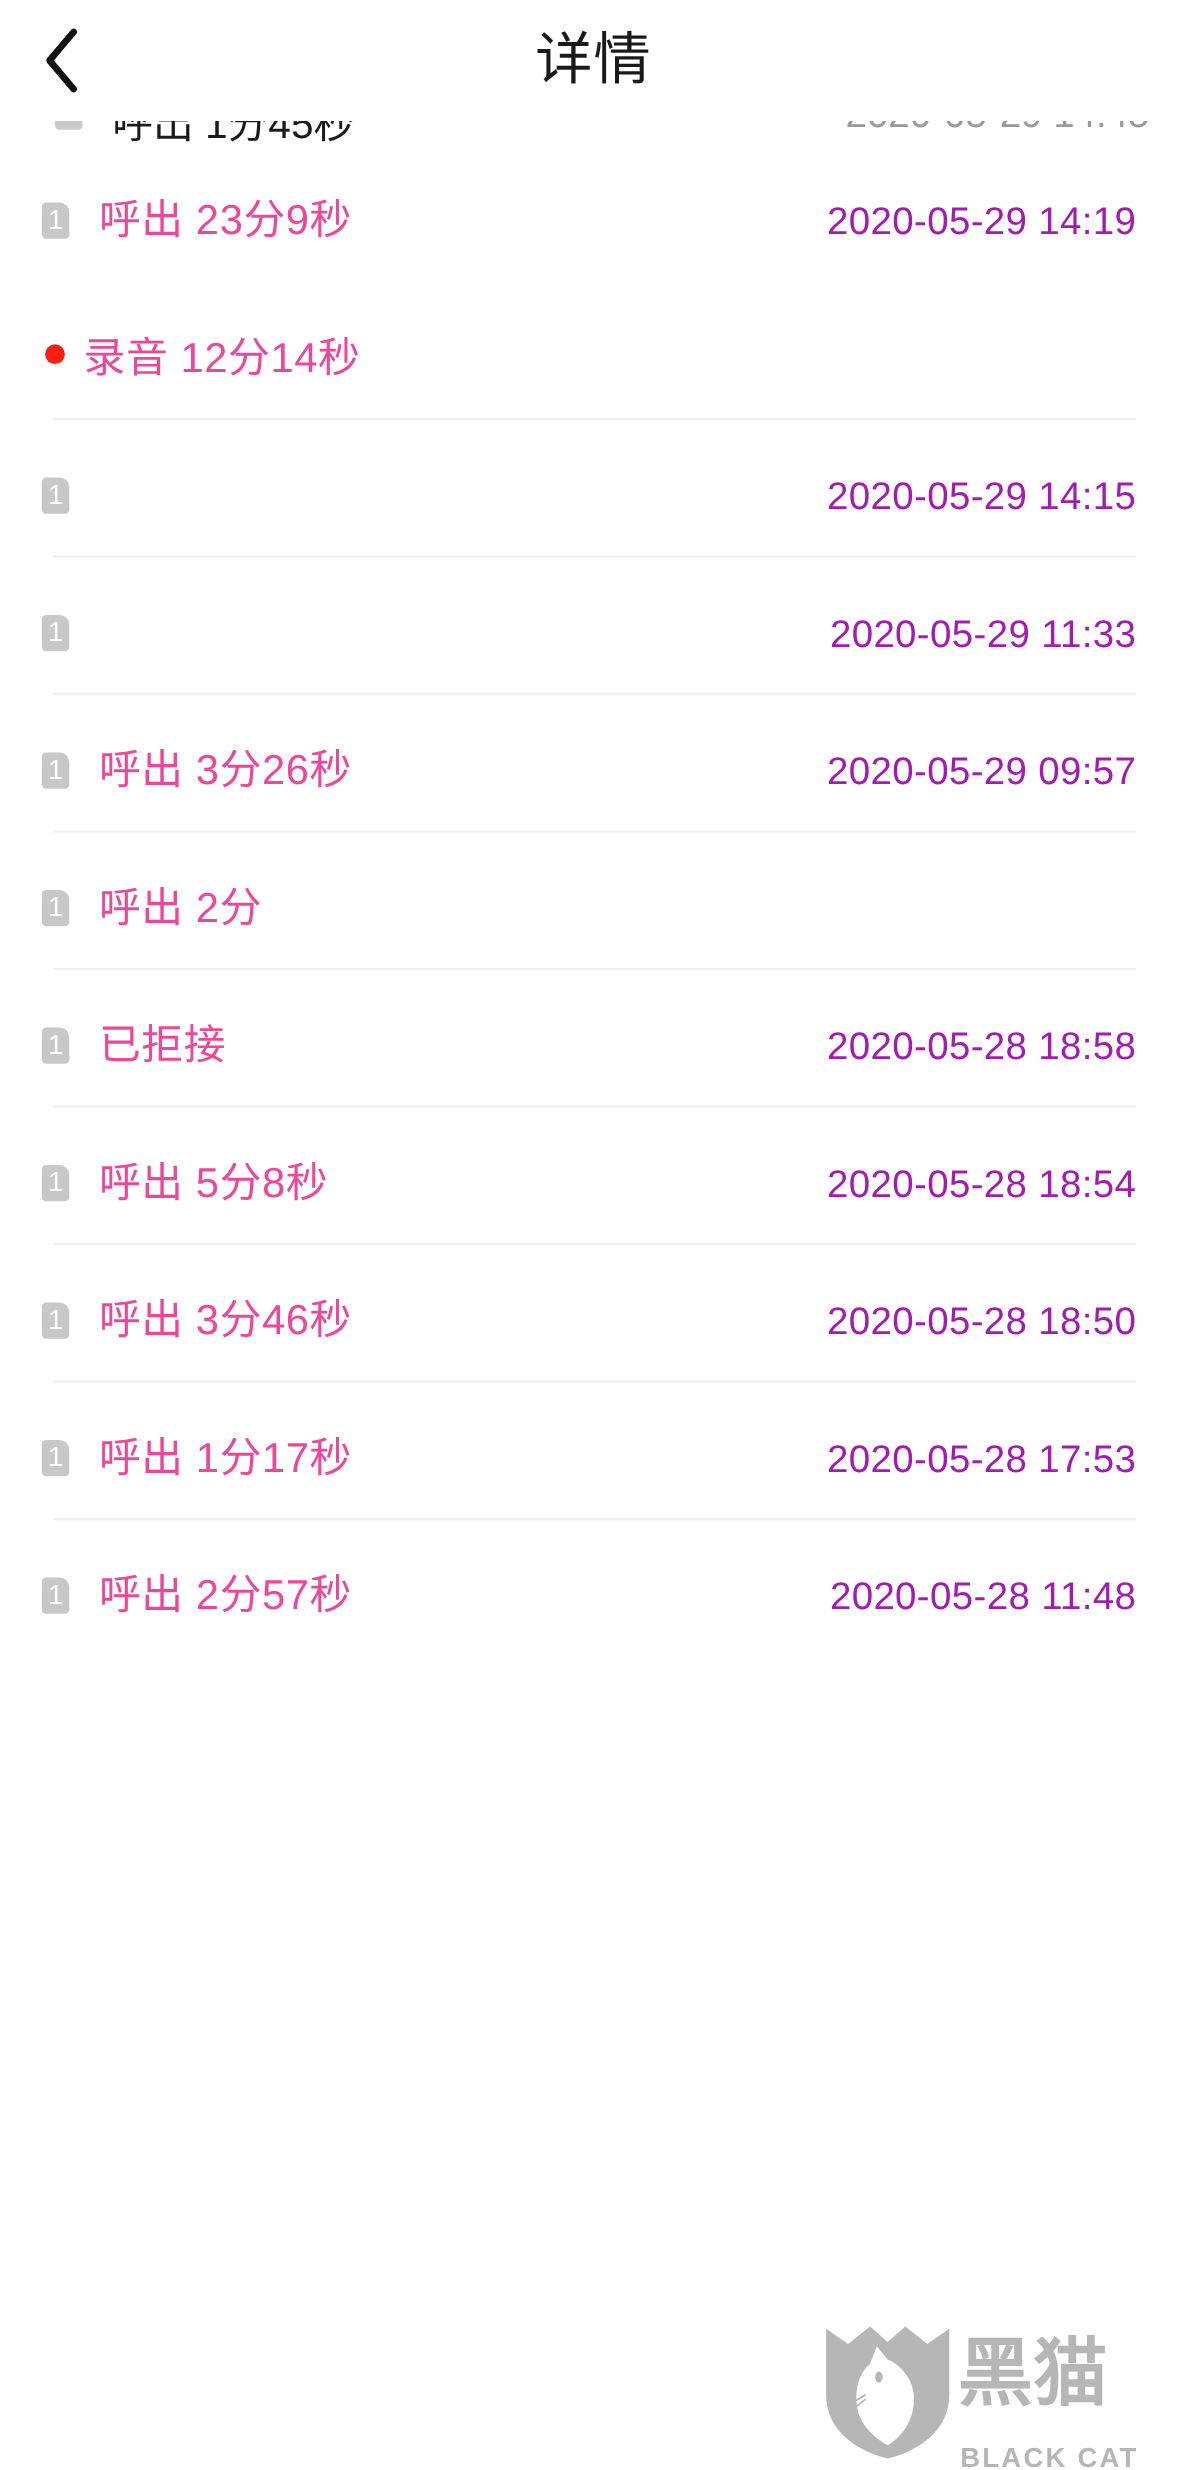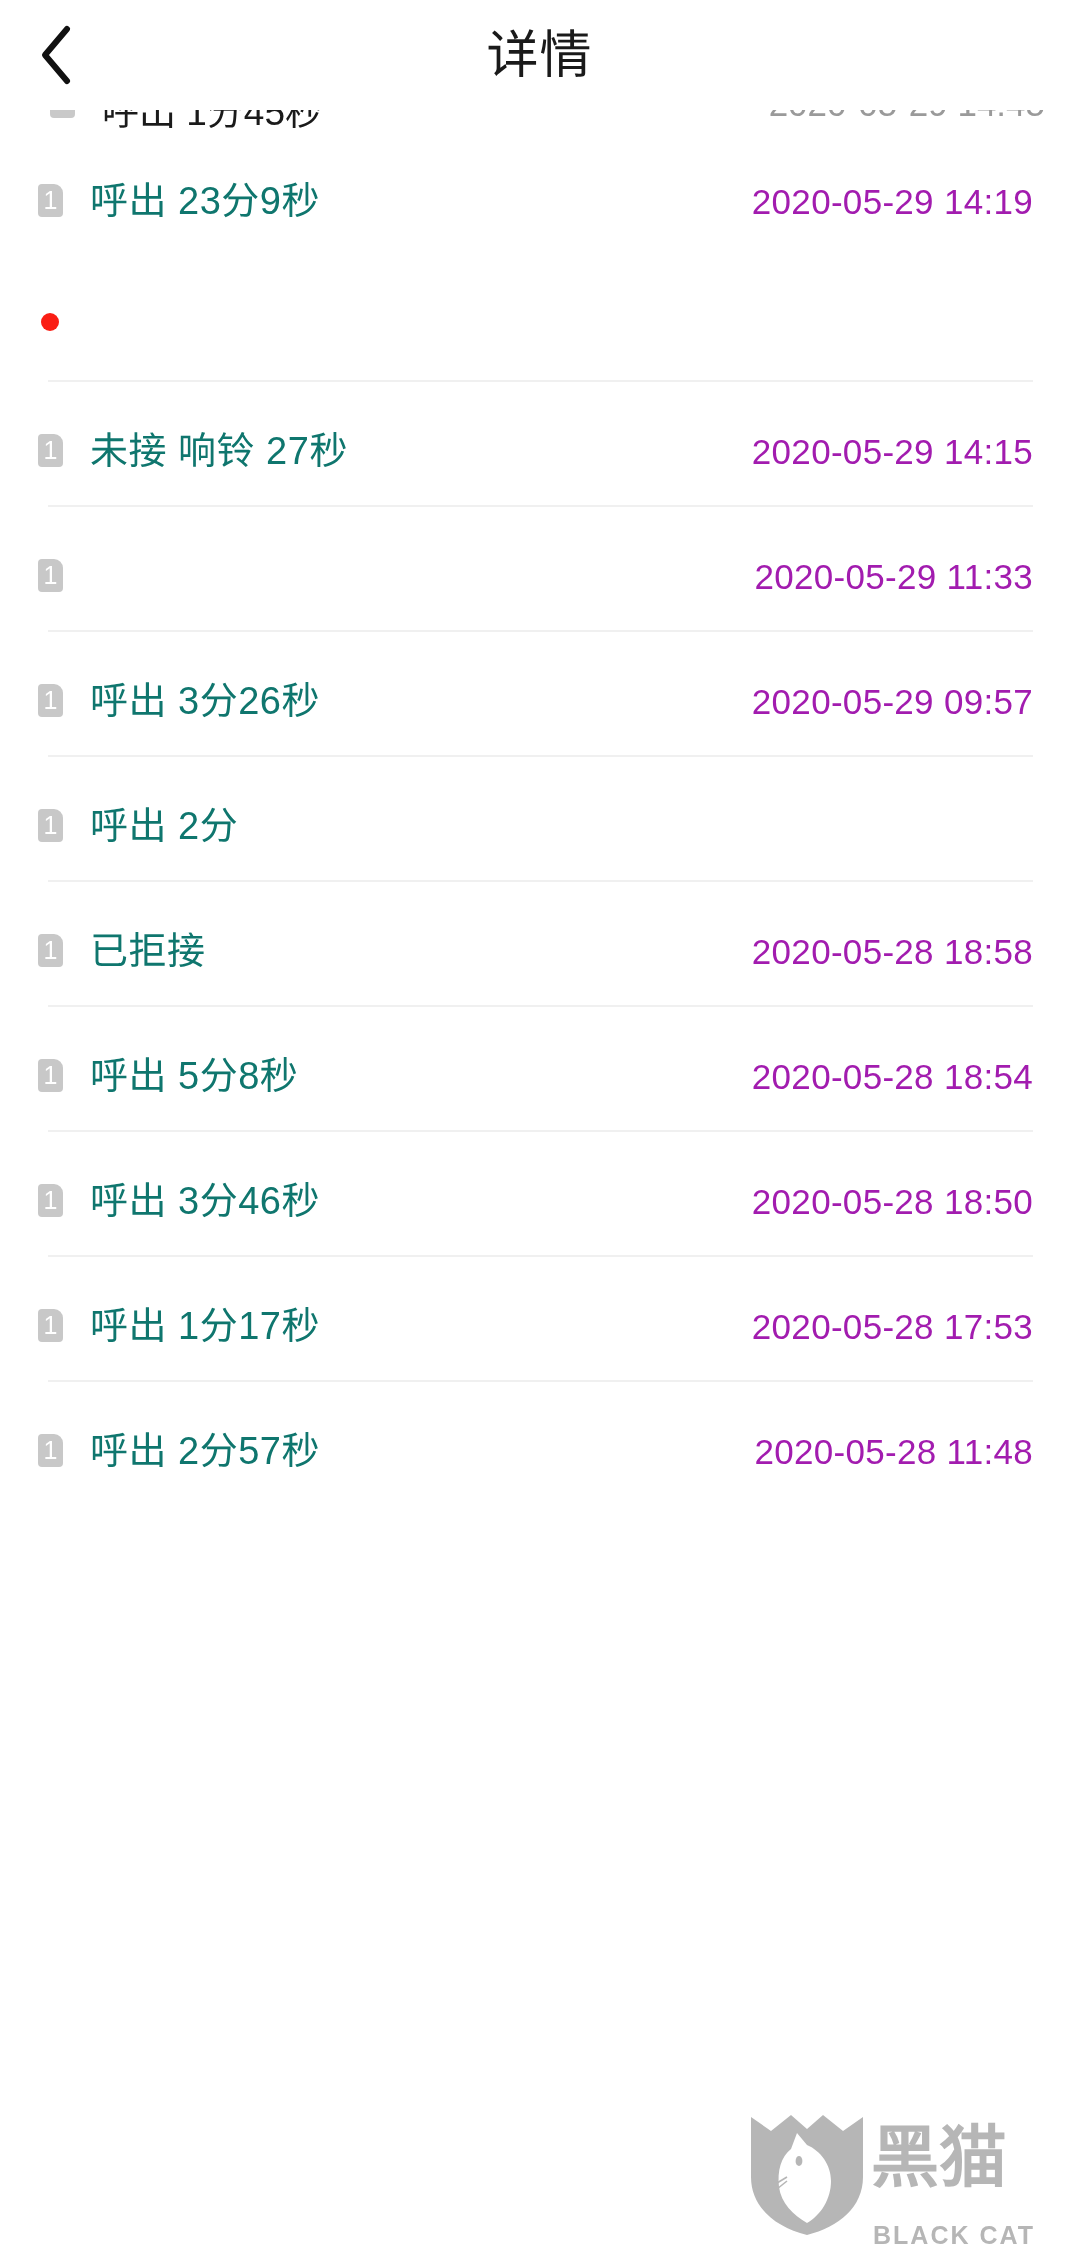--- a/index.html
+++ b/index.html
@@ -123,21 +123,21 @@
     height: 18px;
     border-radius: 50%;
     background: #fa1e14;
   }
   .call-label {
     position: absolute;
     left: 90px;
     top: 46px;
     font-size: 38px;
     line-height: 46px;
-    color: #0f766e;
+    color: #ec4899;
     white-space: nowrap;
     letter-spacing: 0.5px;
   }
   .call-label.rec-label {
     left: 76px;
   }
   .call-time {
     position: absolute;
     right: 46px;
     top: 49px;
@@ -216,25 +216,25 @@
 </div>
 
 <div class="call-list">
     <div class="call-row">
       <div class="sim-badge">1</div>
       <div class="call-label">呼出 23分9秒</div>
       <div class="call-time">2020-05-29 14:19</div>
     </div>
     <div class="call-row">
       <div class="rec-dot"></div>
-      <div class="row-divider"></div>
-    </div>
-    <div class="call-row">
-      <div class="sim-badge">1</div>
-      <div class="call-label">未接 响铃 27秒</div>
+      <div class="call-label rec-label">录音 12分14秒</div>
+      <div class="row-divider"></div>
+    </div>
+    <div class="call-row">
+      <div class="sim-badge">1</div>
       <div class="call-time">2020-05-29 14:15</div>
       <div class="row-divider"></div>
     </div>
     <div class="call-row">
       <div class="sim-badge">1</div>
       <div class="call-time">2020-05-29 11:33</div>
       <div class="row-divider"></div>
     </div>
     <div class="call-row">
       <div class="sim-badge">1</div>

